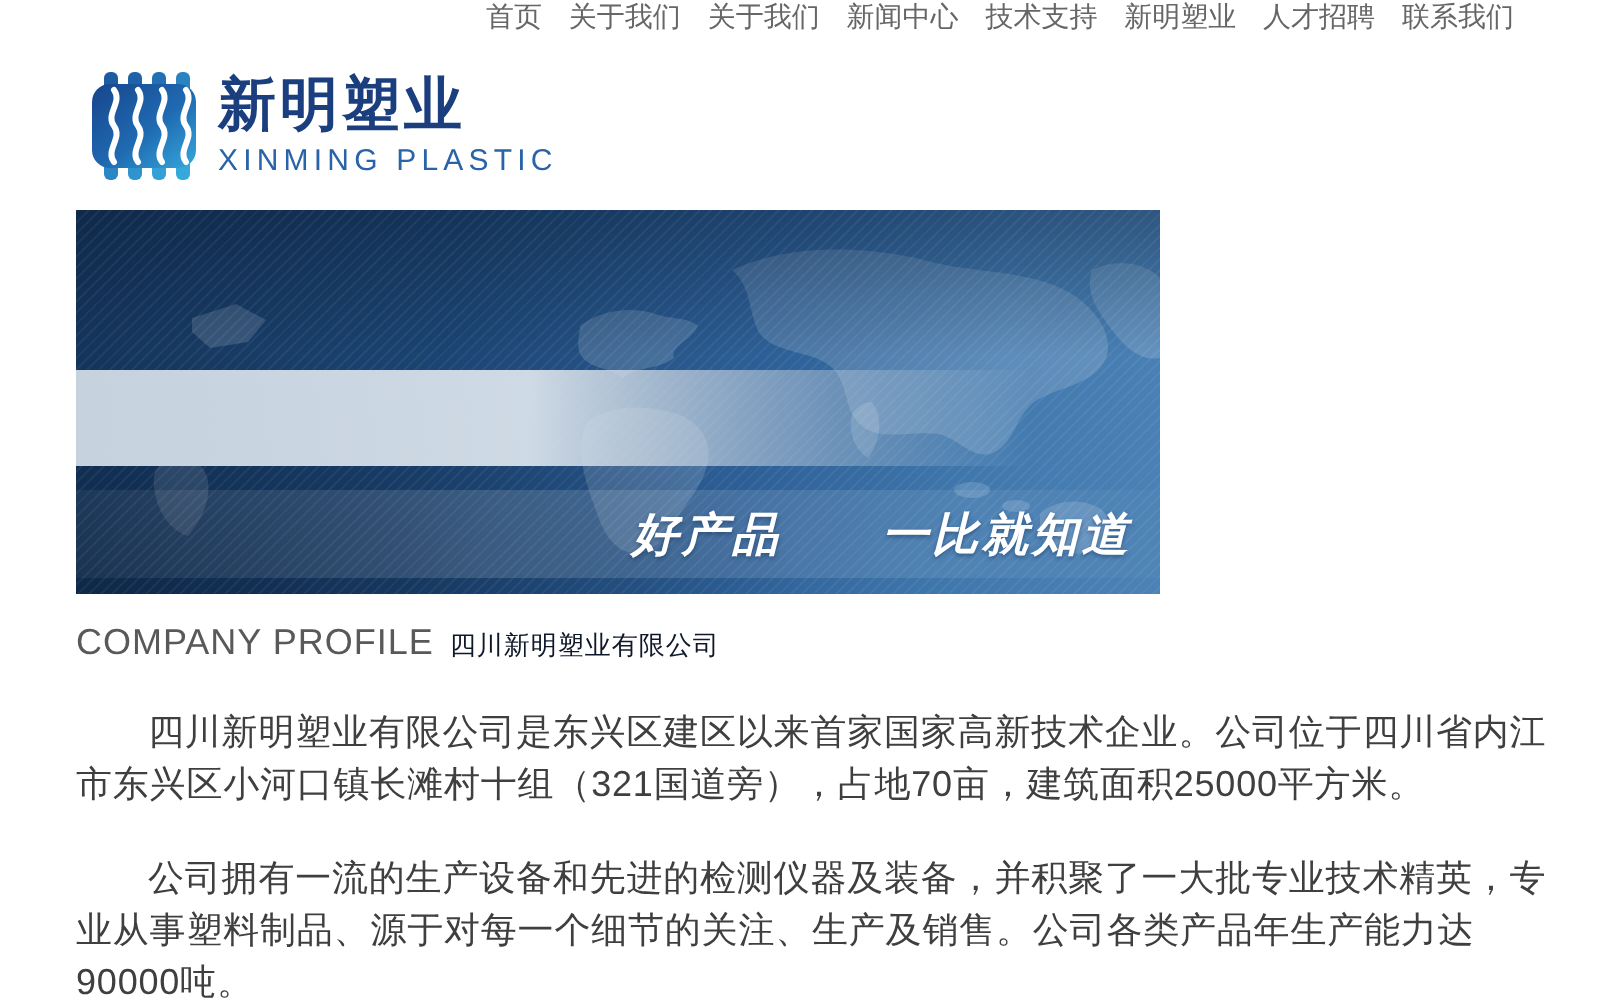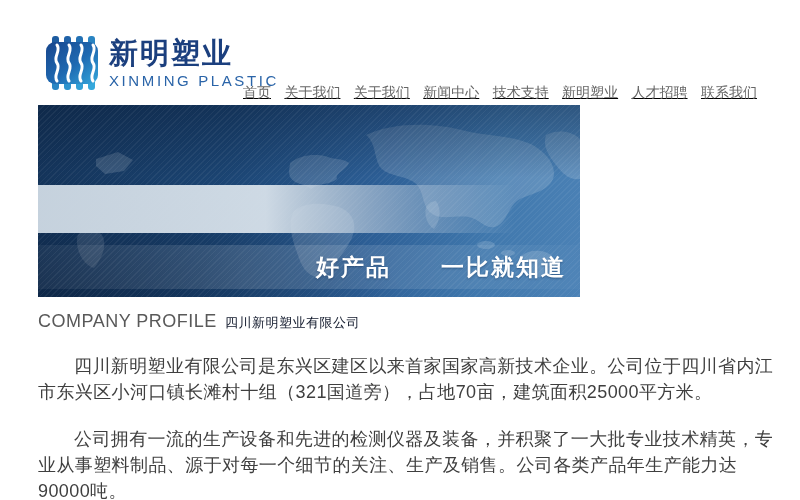--- a/index.html
+++ b/index.html
@@ -9,21 +9,21 @@
   
   .header { position:absolute; left:0; top:0; width:800px; height:105px; background:#fff; }
   .logo { position:absolute; left:44px; top:36px; display:flex; align-items:flex-start; gap:9px;
           text-decoration:none; cursor:pointer; }
   .logo-icon svg { display:block; }
   .logo-cn { font-size:29px; font-weight:bold; color:#1b3f7e; line-height:34px; letter-spacing:2px;
              font-family:"Liberation Sans","DejaVu Sans",sans-serif; }
   .logo-en { font-size:15px; color:#2a64a8; letter-spacing:2.6px; margin-top:2px; }
 
   .nav { position:absolute; left:243px; top:0; width:514px; height:102px;
-         display:flex; align-items:flex-end; justify-content:space-between;text-decoration:underline; }
+         display:flex; align-items:flex-start; justify-content:space-between; }
   .nav a { font-size:14px; color:#666; text-decoration:none; white-space:nowrap; cursor:pointer; }
 
   
   .banner { position:absolute; left:38px; top:105px; width:542px; height:192px; overflow:hidden;
             background:linear-gradient(100deg,#14345a 0%,#1b4472 34%,#2d5f96 62%,#4078ad 82%,#4c82b6 100%); }
   .banner .shade-top { position:absolute; inset:0;
             background:linear-gradient(to bottom, rgba(8,25,50,0.40), rgba(8,25,50,0) 38%); }
   .banner .shade-corner { position:absolute; inset:0;
             background:radial-gradient(ellipse at 0% 105%, rgba(8,25,50,0.55), rgba(8,25,50,0) 48%); }
   .banner .map { position:absolute; inset:0; }
@@ -33,21 +33,21 @@
             background:linear-gradient(to right, rgba(201,213,224,0.98) 0%, rgba(215,225,234,0.95) 42%,
                        rgba(215,225,234,0.35) 70%, rgba(215,225,234,0) 88%); }
   .band2 { position:absolute; left:0; top:140px; width:100%; height:44px;
             background:linear-gradient(to right, rgba(255,255,255,0.05) 0%, rgba(255,255,255,0.14) 38%,
                        rgba(255,255,255,0.10) 75%, rgba(255,255,255,0.02) 100%); }
   .headline1 { position:absolute; left:0; right:14px; top:80px; height:48px; line-height:48px;
             text-align:right; font-size:28px; font-weight:bold; color:#fff; letter-spacing:1px;
             text-shadow:0 2px 3px rgba(10,40,80,0.60), 0 0 1px rgba(10,40,80,0.45); }
   .headline2 { position:absolute; left:0; right:14px; top:140px; height:44px; line-height:44px;
             text-align:right; font-size:23px; font-weight:bold; color:#fff; letter-spacing:2px;
-            text-shadow:0 1px 2px rgba(10,40,80,0.45); }
+            text-shadow:0 1px 2px rgba(10,40,80,0.45);font-style:italic; }
 
   
   .profile { position:absolute; left:38px; top:311px; width:750px; }
   .profile-heading { font-size:18px; color:#595959; letter-spacing:0.5px; font-weight:normal; }
   .profile-heading .cn { font-size:13px; color:#0f172a; margin-left:8px; letter-spacing:0.5px; }
   .profile p { margin-top:21px; font-size:18px; color:#3f3f3f; line-height:26px;
                text-indent:2em; letter-spacing:0.4px; }
 </style>
 </head>
 <body>

